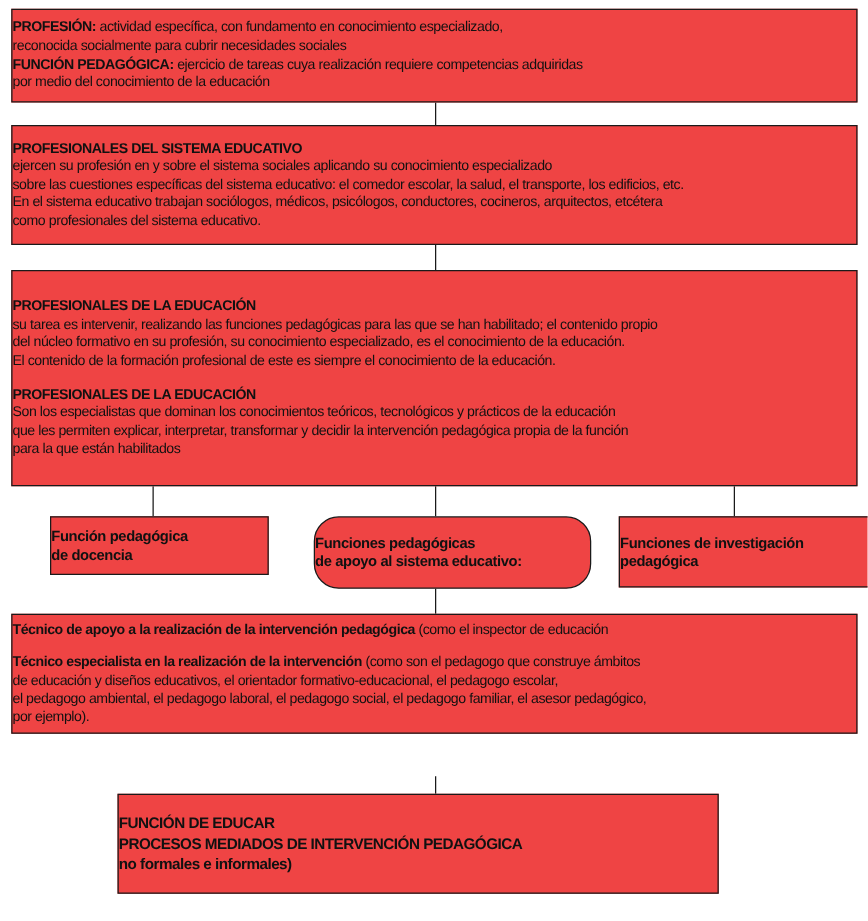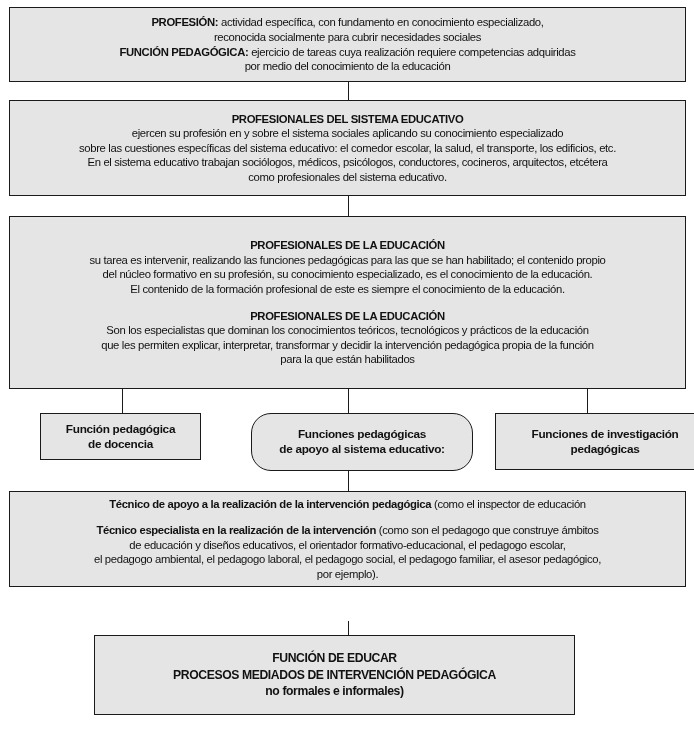--- a/index.html
+++ b/index.html
@@ -1,20 +1,20 @@
 <!DOCTYPE html>
 <html><head>
 <meta charset="utf-8">
 <style>
   html, body { margin: 0; padding: 0; background: #ffffff; }
   body { width: 694px; height: 737px; position: relative; overflow: hidden;
          font-family: "Liberation Sans", sans-serif; color: #111111; }
   .box { position: absolute; box-sizing: border-box; border: 1.5px solid #1a1a1a;
-         background: #e5e5e5; text-align: center; display: flex; flex-direction: column;
-         justify-content: center; align-items: center; }
+         background: #ef4444; text-align: center; display: flex; flex-direction: column;
+         justify-content: center; align-items: flex-start; }
   .line { position: absolute; background: #1a1a1a; width: 1px; }
   .t { font-size: 11.3px; line-height: 14.6px; letter-spacing: -0.35px; white-space: nowrap; display: block; }
   .b { font-weight: bold; }
   .sp { height: 12px; }
   .small-t { font-size: 11.8px; line-height: 15px; font-weight: bold; letter-spacing: -0.3px; white-space: nowrap; display:block; }
   .big-t { font-size: 12.2px; line-height: 16.5px; font-weight: bold; letter-spacing: -0.4px; white-space: nowrap; display:block; }
 </style>
 </head>
 <body>
 
@@ -46,31 +46,31 @@
   <span class="t">su tarea es intervenir, realizando las funciones pedagógicas para las que se han habilitado; el contenido propio</span>
   <span class="t">del núcleo formativo en su profesión, su conocimiento especializado, es el conocimiento de la educación.</span>
   <span class="t">El contenido de la formación profesional de este es siempre el conocimiento de la educación.</span>
   <span class="sp"></span>
   <span class="t b">PROFESIONALES DE LA EDUCACIÓN</span>
   <span class="t">Son los especialistas que dominan los conocimientos teóricos, tecnológicos y prácticos de la educación</span>
   <span class="t">que les permiten explicar, interpretar, transformar y decidir la intervención pedagógica propia de la función</span>
   <span class="t">para la que están habilitados</span>
 </div>
 
-<div class="box" style="left:40px; top:413px; width:161px; height:47px;">
+<div class="box" style="left:40px; top:413px; width:175px; height:47px;">
   <span class="small-t">Función pedagógica</span>
   <span class="small-t">de docencia</span>
 </div>
 <div class="box" style="left:251px; top:413px; width:222px; height:58px;border-radius:20px;">
   <span class="small-t">Funciones pedagógicas</span>
   <span class="small-t">de apoyo al sistema educativo:</span>
 </div>
 <div class="box" style="left:495px; top:413px; width:220px; height:57px;">
   <span class="small-t">Funciones de investigación</span>
-  <span class="small-t">pedagógicas</span>
+  <span class="small-t">pedagógica</span>
 </div>
 
 <div class="box" style="left:9px; top:491px; width:677px; height:96px;">
   <span class="t"><b>Técnico de apoyo a la realización de la intervención pedagógica</b><span> (como el inspector de educación</span></span>
   <span class="sp"></span>
   <span class="t"><b>Técnico especialista en la realización de la intervención</b><span> (como son el pedagogo que construye ámbitos</span></span>
   <span class="t">de educación y diseños educativos, el orientador formativo-educacional, el pedagogo escolar,</span>
   <span class="t">el pedagogo ambiental, el pedagogo laboral, el pedagogo social, el pedagogo familiar, el asesor pedagógico,</span>
   <span class="t">por ejemplo).</span>
 </div>

